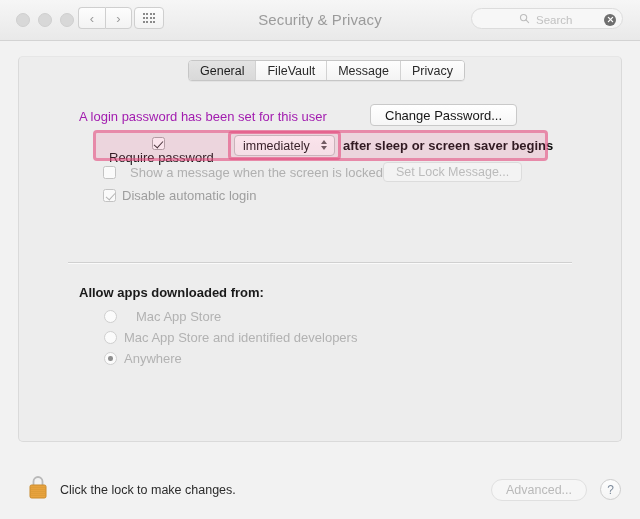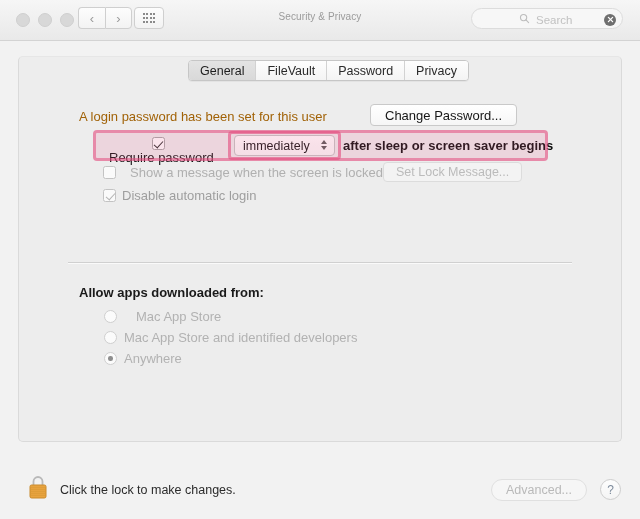--- a/index.html
+++ b/index.html
@@ -78,21 +78,21 @@
     grid-template-rows: repeat(3, 2px);
     gap: 1.6px;
   }
   .dotgrid i { display:block; width:2px; height:2px; background:#8a8a8a; }
 
   #win-title {
     position: absolute;
     left: 0; top: 11px;
     width: 640px;
     text-align: center;
-    font-size: 10px;
+    font-size: 15px;
     color: #9b9b9b;
     letter-spacing: .1px;
   }
 
   #searchbox {
     position: absolute;
     right: 17px; top: 8px;
     width: 152px; height: 21px;
     background: #f7f7f7;
     border: 1px solid #dcdcdc;
@@ -160,21 +160,21 @@
     background: #ededed;
     border: 1px solid #dadada;
     border-top-color: #e6e6e6;
     border-radius: 5px;
     box-sizing: border-box;
   }
 
   
   #login-pw-label {
     position: absolute; left: 79px; top: 109px;
-    font-size: 13px; color: #a16207;
+    font-size: 13px; color: #a21caf;
     white-space: nowrap;
   }
   #change-pw-btn {
     position: absolute; left: 342px; top: 104px;
     height: 22px; padding: 0 14px;
     display: flex; align-items: center;
     font-size: 13px; color: #161616;
     background: linear-gradient(to bottom,#ffffff,#f6f6f6);
     border: 1px solid #c9c9c9;
     border-radius: 4px;
@@ -429,21 +429,21 @@
         </svg>
       </div>
     </div>
   </div>
 
   <div id="panel"></div>
 
   <div id="tabbar">
     <div class="tab active">General</div>
     <div class="tab">FileVault</div>
-    <div class="tab">Password</div>
+    <div class="tab">Message</div>
     <div class="tab">Privacy</div>
   </div>
 
   <div id="login-pw-label">A login password has been set for this user</div>
 
   <div id="change-pw-btn">Change Password...</div>
 
   <div id="require-row">
     <span class="cbx checked"></span>
     <span id="require-label">Require password</span>

